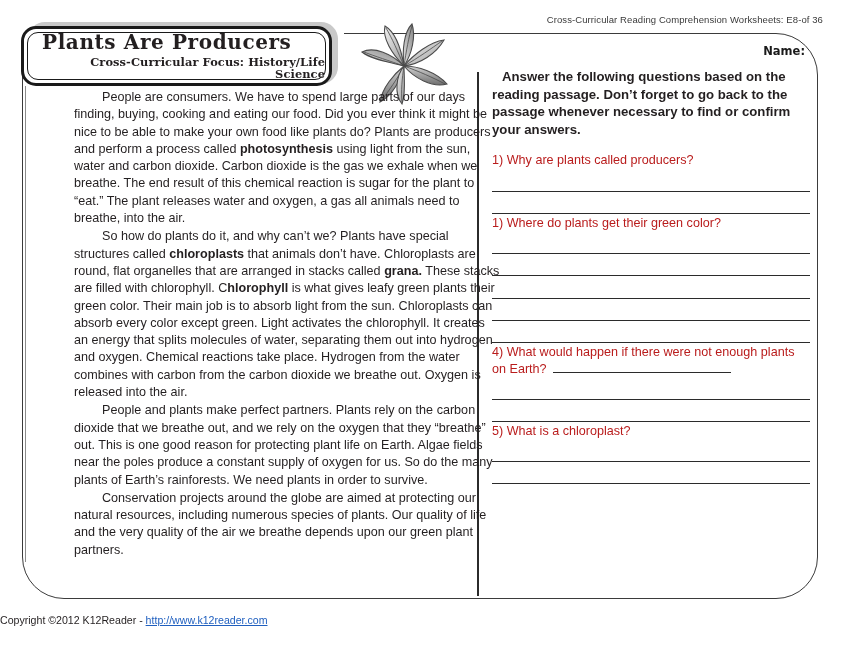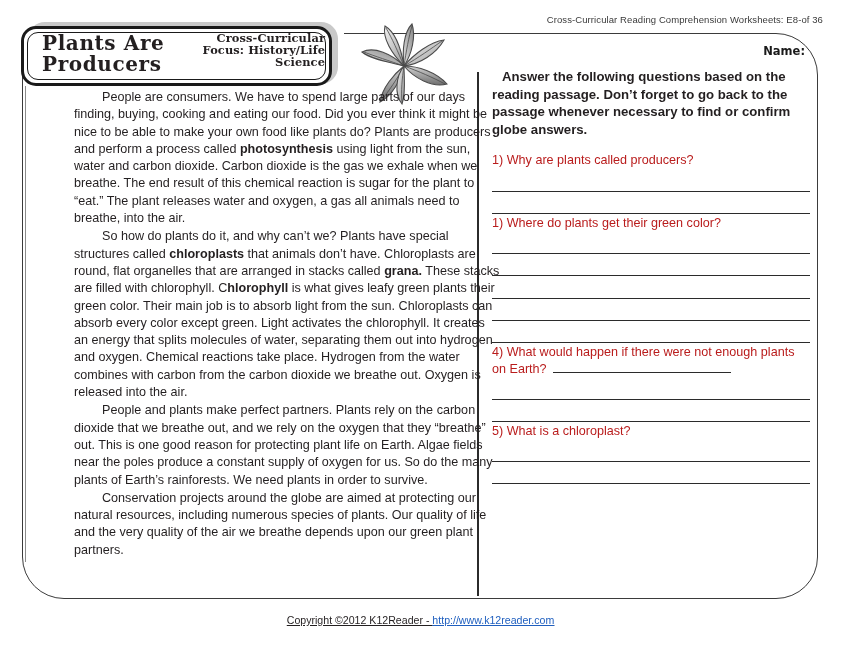--- a/index.html
+++ b/index.html
@@ -75,20 +75,21 @@
   #title-plaque-inner {
     position: absolute;
     left: 3px;
     top: 3px;
     right: 3px;
     bottom: 3px;
     border: 1.4px solid #1a1a1a;
     border-radius: 11px;
     box-sizing: border-box;
     display: flex;
+    flex-direction: column;
     justify-content: center;
     padding-left: 14px;
   }
   #worksheet-title {
     font-family: "DejaVu Serif", serif;
     font-weight: bold;
     font-size: 20px;
     color: #231f20;
     letter-spacing: 0.6px;
     line-height: 1.05;
@@ -207,24 +208,23 @@
     height: 21px;
     width: 100%;
   }
 
   
   #footer {
     position: absolute;
     left: 0;
     top: 614px;
     width: 841px;
-    text-align: center;
+    text-align: left;
     font-size: 10.6px;
     color: #231f20;
-    text-decoration: underline;
   }
   #footer-link {
     color: #1f5fbf;
     text-decoration: underline;
   }
 </style>
 </head>
 <body>
 
 <div id="running-header">Cross-Curricular Reading Comprehension Worksheets: E8-of 36</div>
@@ -290,21 +290,21 @@
     <p class="passage-paragraph"><span>So how do plants do it, and why can’t we? Plants have special structures called </span><b>chloroplasts</b><span> that animals don’t have. Chloroplasts are round, flat organelles that are arranged in stacks called </span><b>grana.</b><span> These stacks are filled with chlorophyll. C</span><b>hlorophyll</b><span> is what gives leafy green plants their green color. Their main job is to absorb light from the sun. Chloroplasts can absorb every color except green. Light activates the chlorophyll. It creates an energy that splits molecules of water, separating them out into hydrogen and oxygen. Chemical reactions take place. Hydrogen from the water combines with carbon from the carbon dioxide we breathe out. Oxygen is released into the air.</span></p>
     <p class="passage-paragraph"><span>People and plants make perfect partners. Plants rely on the carbon dioxide that we breathe out, and we rely on the oxygen that they “breathe” out. This is one good reason for protecting plant life on Earth. Algae fields near the poles produce a constant supply of oxygen for us. So do the many plants of Earth’s rainforests. We need plants in order to survive.</span></p>
     <p class="passage-paragraph"><span>Conservation projects around the globe are aimed at protecting our natural resources, including numerous species of plants. Our quality of life and the very quality of the air we breathe depends upon our green plant partners.</span></p>
   </div>
 
 <div id="questions-column">
   <div id="name-row">
     <span id="name-label">Name:</span>
     <span id="name-line"></span>
   </div>
-  <div id="instructions">Answer the following questions based on the  reading passage. Don’t forget to go back to the passage whenever necessary to find or confirm globe answers.</div>
+  <div id="instructions">Answer the following questions based on the  reading passage. Don’t forget to go back to the passage whenever necessary to find or confirm your answers.</div>
   <div id="questions-list">
       <div class="question-block">
         <p class="question-text">1) Why are plants called producers?</p>
         <div class="answer-line"></div>
         <div class="answer-line"></div>
       </div>
       <div class="question-block">
         <p class="question-text">1) Where do plants get their green color?</p>
         <div class="answer-line"></div>
         <div class="answer-line"></div>

